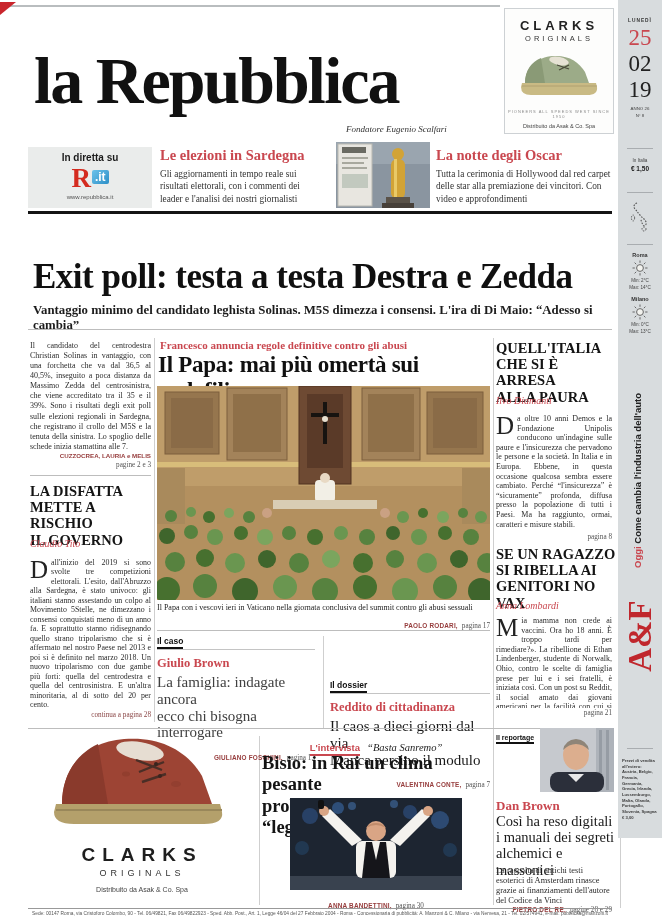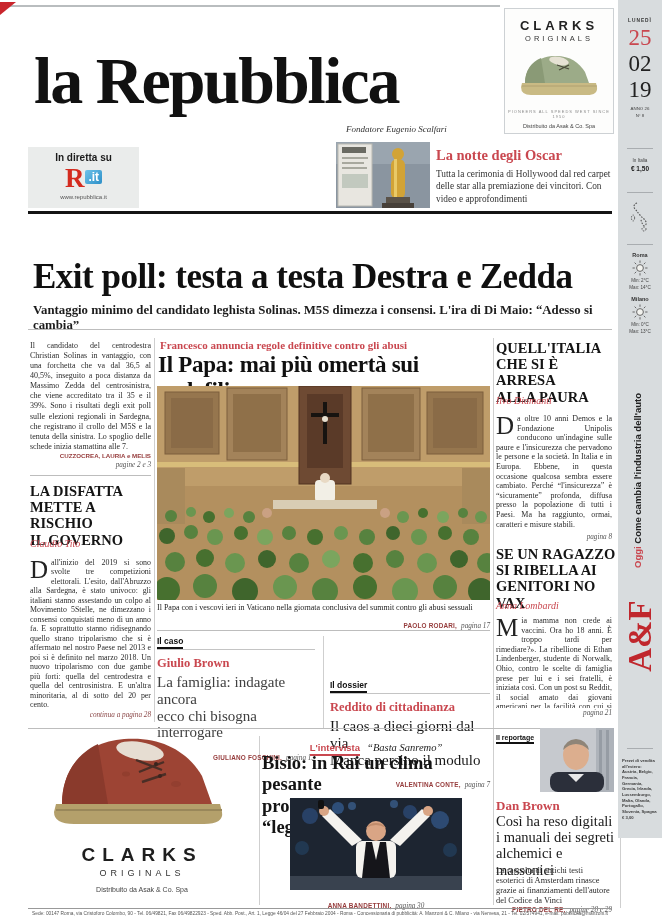--- a/index.html
+++ b/index.html
@@ -13,21 +13,21 @@
   .sans{font-family:"Liberation Sans",sans-serif;}
   .serif{font-family:"Liberation Serif",serif;}
   .pre{white-space:pre-line;}
   .just{text-align:justify;}
   .hh{position:absolute;height:1px;background:var(--hair);}
   .vv{position:absolute;width:1px;background:#cfcfcf;}
   .redtxt{color:var(--red);}
   .kicker{color:var(--red);font-weight:bold;}
   .dropcap{float:left;font-size:25px;line-height:20px;padding:2px 3px 0 0;color:#222;}
   .byl-name{font-weight:bold;color:var(--byl);font-size:6.4px;letter-spacing:.2px;font-family:"Liberation Sans",sans-serif;}
-  .byl-page{font-style:italic;color:#555;font-size:7.2px;}
+  .byl-page{color:#555;font-size:7.2px;}
   .sec-label{font-family:"Liberation Sans",sans-serif;font-weight:bold;font-size:8.5px;color:#111;}
   .sec-label span{display:inline-block;border-bottom:2.5px solid #111;padding-bottom:1px;}
   .rit-r{font-family:"Liberation Serif",serif;font-weight:bold;font-size:27px;color:var(--brandred);line-height:1;}
   .rit-it{display:inline-block;background:linear-gradient(135deg,#6cc2ea,#2d8fc7);color:#fff;
           font-family:"Liberation Sans",sans-serif;font-weight:bold;font-size:12px;padding:1px 3px;
           border-radius:2px;vertical-align:6px;margin-left:1px;}
   .rail{position:absolute;left:618px;top:0;width:44px;height:838px;background:var(--railbg);}
   .rail-div{position:absolute;left:9px;width:26px;height:1px;background:#a9adb0;}
   .vert{position:absolute;transform:rotate(-90deg);transform-origin:0 0;white-space:nowrap;}
 </style>
@@ -112,28 +112,32 @@
 Germania,
 Grecia, Irlanda,
 Lussemburgo,
 Malta, Olanda,
 Portogallo,
 Slovenia, Spagna
 € 3,00</div>
   </div>
   <div class="vv" style="left:620px;top:838px;height:70px;"></div>
 
-  <div class="abs" style="left:28px;top:147px;width:111px;height:61px;background:#eaeceb;text-align:center;">
+  <div class="abs" style="left:28px;top:147px;width:124px;height:61px;background:#eaeceb;text-align:center;">
     <div class="sans" style="margin-top:5px;font-size:10px;font-weight:bold;color:#1b1b1b;">In diretta su</div>
     <div style="margin-top:2px;line-height:1;">
       <span class="rit-r">R</span><span class="rit-it">.it</span>
     </div>
     <div class="sans" style="margin-top:2px;font-size:6px;color:#555;">www.repubblica.it</div>
   </div>
 
+  <div class="abs" style="left:160px;top:147px;width:158px;">
+    <div style="font-size:14.5px;font-weight:bold;color:var(--red);">Le elezioni in Sardegna</div>
+    <div style="margin-top:4px;font-size:9.3px;line-height:1.32;color:#333;">Gli aggiornamenti in tempo reale sui risultati elettorali, con i commenti dei leader e l'analisi dei nostri giornalisti</div>
+  </div>
 
   <span class="abs" style="left:336px;top:142px;">
     <svg width="94" height="66" viewBox="0 0 94 66">
       <rect width="94" height="66" fill="#8a95a0"></rect>
       <rect width="94" height="22" fill="#9aa5af"></rect>
       <rect x="2" y="2" width="34" height="62" fill="#e8e6e0" stroke="#b9b9b2"></rect>
       <rect x="6" y="5" width="24" height="6" fill="#6a6a62"></rect>
       <rect x="6" y="15" width="26" height="2" fill="#a8a89e"></rect>
       <rect x="6" y="20" width="22" height="2" fill="#a8a89e"></rect>
       <rect x="6" y="25" width="25" height="2" fill="#a8a89e"></rect>

